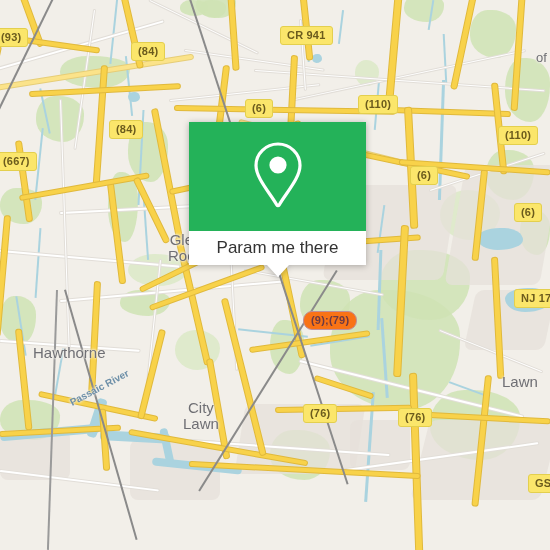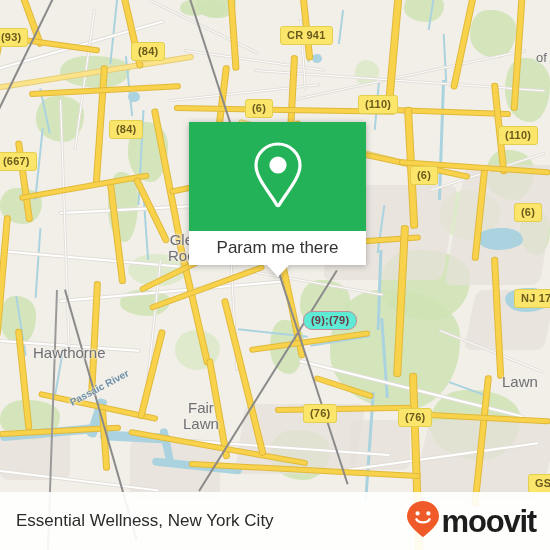--- a/index.html
+++ b/index.html
@@ -27,21 +27,21 @@
   .minor{background:#ffffff;box-shadow:0 0 0 1px #e2ded8;border-radius:1px;}
   .railwrap{position:absolute;transform-origin:0 0;}
 
   
   .shield{
     position:absolute;background:#fbe66b;border:1.5px solid #e3cf4e;border-radius:3px;
     color:#6b5b1d;font-size:11px;font-weight:700;line-height:1;
     padding:3px 6px;white-space:nowrap;letter-spacing:.2px;
     font-family:"Liberation Sans","DejaVu Sans",sans-serif;
   }
-  .shield.mw{background:#5eead4;border-color:#bf8f99;color:#6b3a44;border-radius:9px;padding:3px 7px;}
+  .shield.mw{background:#f97316;border-color:#bf8f99;color:#6b3a44;border-radius:9px;padding:3px 7px;}
 
   .plabel{position:absolute;color:#6f6f74;font-size:15px;white-space:nowrap;
      text-shadow:0 0 3px #f2efe9,0 0 3px #f2efe9,0 0 2px #f2efe9;}
   .plabel.small{font-size:13px;}
   .plabel.two{line-height:1.05;text-align:center;}
   .riverlabel{position:absolute;color:#6d8fa8;font-size:10px;font-weight:600;
      transform-origin:0 0;white-space:nowrap;
      text-shadow:0 0 3px #f2efe9,0 0 3px #f2efe9;}
 
   
@@ -234,21 +234,21 @@
 
     <div class="railwrap" style="left:56px;top:-10px;width:2px;height:300px;background:#8a8a8a;transform:rotate(26deg);transform-origin:top left;"></div>
     <div class="railwrap" style="left:186px;top:-10px;width:2px;height:520px;background:#8a8a8a;transform:rotate(-18deg);transform-origin:top left;"></div>
     <div class="railwrap" style="left:64px;top:290px;width:2px;height:260px;background:#8a8a8a;transform:rotate(-16deg);transform-origin:top left;"></div>
     <div class="railwrap" style="left:56px;top:290px;width:2px;height:260px;background:#9a9a9a;transform:rotate(2deg);transform-origin:top left;"></div>
     <div class="railwrap" style="left:336px;top:270px;width:2px;height:260px;background:#8a8a8a;transform:rotate(32deg);transform-origin:top left;"></div>
 
     <div class="plabel" style="left:33px;top:344px;">Hawthorne</div>
 
     <div class="plabel two" style="left:183px;top:400px;">
-      <div>Fair</div>
+      <div>City</div>
       <div>Lawn</div>
     </div>
 
     <div class="plabel two" style="left:168px;top:232px;">
       <div>Gle</div>
       <div>Roc</div>
     </div>
 
     <div class="plabel" style="left:502px;top:373px;">Lawn</div>
     <div class="plabel small" style="left:536px;top:50px;">of</div>
@@ -281,28 +281,14 @@
           <circle cx="28" cy="25" r="8.6" fill="#ffffff"></circle>
         </svg>
       </span>
     </div>
     <div class="popup-foot">
       <span>Param me there</span>
     </div>
     <div class="popup-tail"></div>
   </div>
 
-  <div class="bottombar">
-    <div class="bb-title">Essential Wellness, New York City</div>
-    <div class="brand">
-      <span>
-        <svg width="34" height="38" viewBox="0 0 34 38" aria-hidden="true">
-          <path d="M17 1 C8.2 1 1 8 1 16.5 C1 25 12 32.5 16.1 36.6 C16.6 37.1 17.4 37.1 17.9 36.6 C22 32.5 33 25 33 16.5 C33 8 25.8 1 17 1 Z" fill="#ef5a28"></path>
-          <circle cx="11.6" cy="13.4" r="2.1" fill="#ffffff"></circle>
-          <circle cx="22.4" cy="13.4" r="2.1" fill="#ffffff"></circle>
-          <path d="M10.4 19.2 C12.6 23.4 21.4 23.4 23.6 19.2" fill="none" stroke="#ffffff" stroke-width="2.4" stroke-linecap="round"></path>
-        </svg>
-      </span>
-      <span class="brand-word">moovit</span>
-    </div>
-  </div>
 
 </div>
 
 </body></html>

